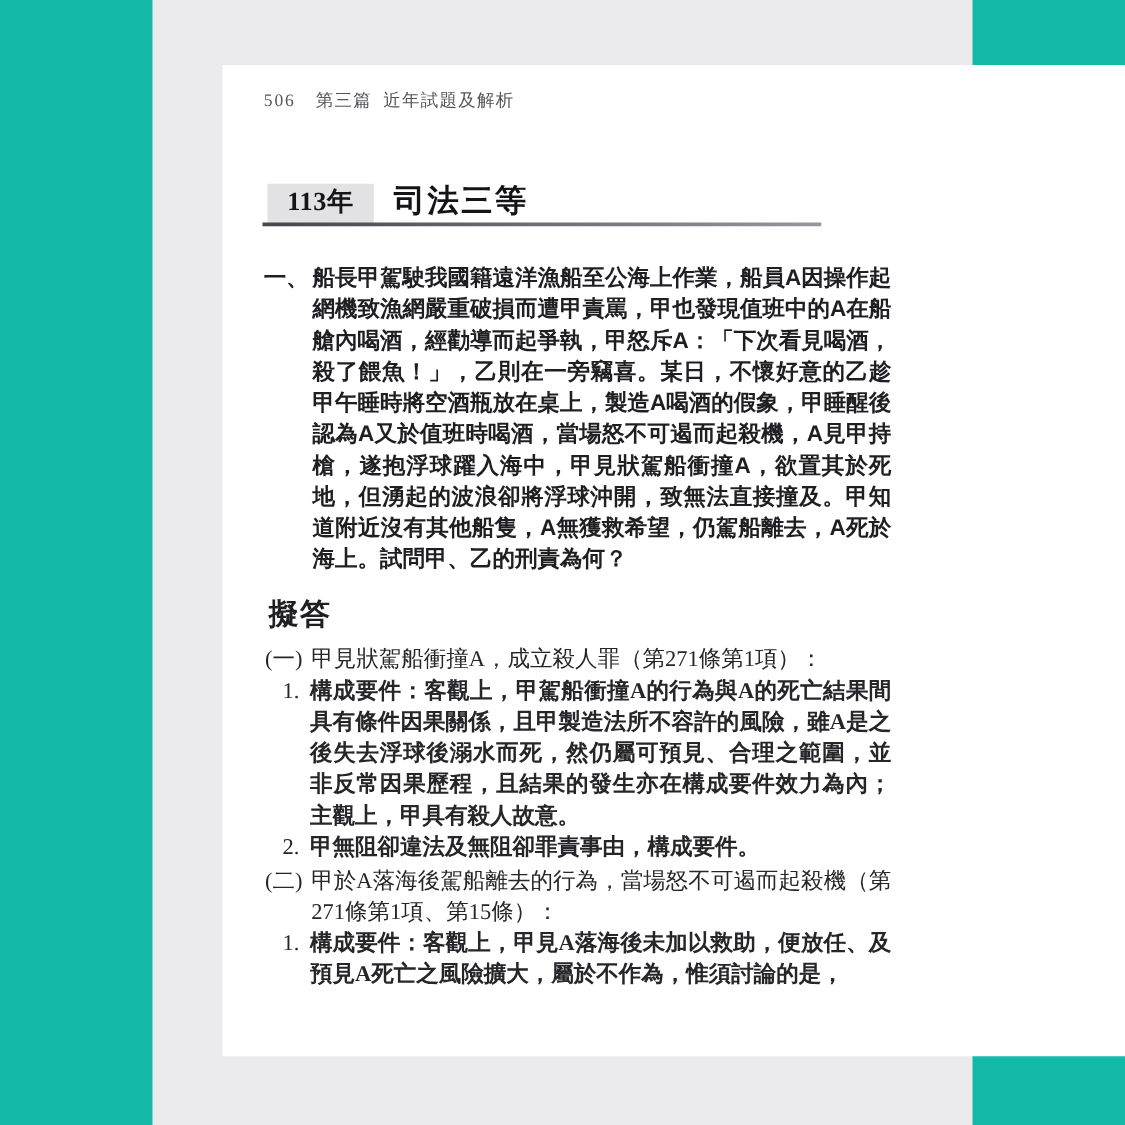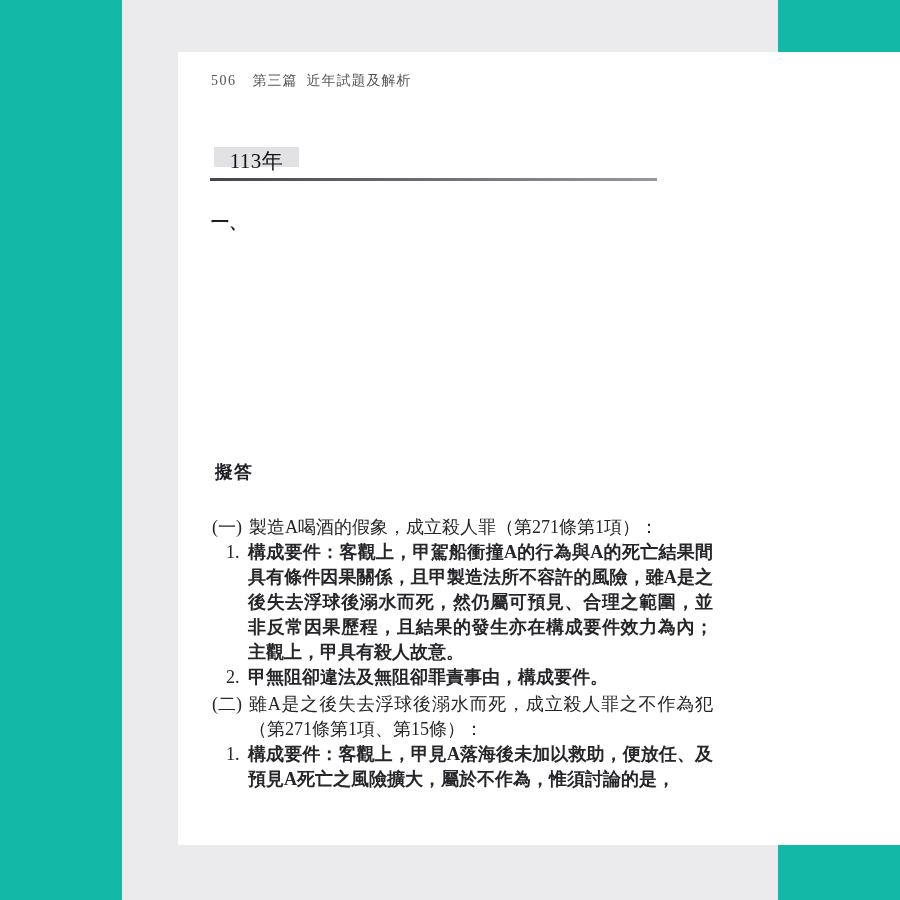--- a/index.html
+++ b/index.html
@@ -48,24 +48,24 @@
     white-space: nowrap;
   }
   .running-head .pgnum { margin-right: 16px; letter-spacing: 1.5px; }
   .running-head .part  { margin-right: 9px; }
   
   .year-badge {
     position: absolute;
     left: 36px;
     top: 95px;
     width: 85px;
-    height: 20px;
+    height: 34px;
     background: #e2e2e5;
     color: #141417;
-    font-weight: 400;
+    font-weight: 700;
     font-size: 21px;
     line-height: 29px;
     text-align: center;
     letter-spacing: 0.5px;
   }
   .exam-name {
     position: absolute;
     left: 137px;
     top: 92px;
     font-size: 25px;
@@ -103,23 +103,23 @@
     font-weight: 700;
     font-size: 18px;
     line-height: 25px;
     color: #1f1f23;
     text-align: justify;
   }
   
   .ma-heading {
     position: absolute;
     left: 37px;
-    top: 408px;
+    top: 423px;
     font-weight: 700;
-    font-size: 18px;
+    font-size: 24px;
     color: #1f1f23;
     letter-spacing: 1px;
   }
   .answer-item {
     position: absolute;
     width: 501px;
     font-size: 18px;
     line-height: 25px;
     color: #26262a;
   }
@@ -143,45 +143,47 @@
 
   <div class="backdrop"></div>
 
   <div class="page">
 
     <div class="running-head">
       <span class="pgnum">506</span><span class="part">第三篇</span><span>近年試題及解析</span>
     </div>
 
     <div class="year-badge">113年</div>
+    <div class="exam-name">司法三等</div>
     <div class="banner-rule"></div>
 
     <div class="q-marker">一、</div>
+    <div class="q-text">船長甲駕駛我國籍遠洋漁船至公海上作業，船員A因操作起網機致漁網嚴重破損而遭甲責罵，甲也發現值班中的A在船艙內喝酒，經勸導而起爭執，甲怒斥A：「下次看見喝酒，殺了餵魚！」，乙則在一旁竊喜。某日，不懷好意的乙趁甲午睡時將空酒瓶放在桌上，製造A喝酒的假象，甲睡醒後認為A又於值班時喝酒，當場怒不可遏而起殺機，A見甲持槍，遂抱浮球躍入海中，甲見狀駕船衝撞A，欲置其於死地，但湧起的波浪卻將浮球沖開，致無法直接撞及。甲知道附近沒有其他船隻，A無獲救希望，仍駕船離去，A死於海上。試問甲、乙的刑責為何？</div>
 
     <div class="ma-heading">擬答</div>
 
     <div class="answer-item answer-item-1">
       <div class="item-head">
         <span class="item-label">(一)</span>
-        <div class="item-title">製造A喝酒的假象，成立殺人罪（第271條第1項）：</div>
+        <div class="item-title">甲見狀駕船衝撞A，成立殺人罪（第271條第1項）：</div>
       </div>
       <div class="subitem">
         <span class="sub-num">1.</span>
         <div class="sub-text">構成要件：客觀上，甲駕船衝撞A的行為與A的死亡結果間具有條件因果關係，且甲製造法所不容許的風險，雖A是之後失去浮球後溺水而死，然仍屬可預見、合理之範圍，並非反常因果歷程，且結果的發生亦在構成要件效力為內；主觀上，甲具有殺人故意。</div>
       </div>
       <div class="subitem">
         <span class="sub-num">2.</span>
         <div class="sub-text">甲無阻卻違法及無阻卻罪責事由，構成要件。</div>
       </div>
     </div>
 
     <div class="answer-item answer-item-2">
       <div class="item-head">
         <span class="item-label">(二)</span>
-        <div class="item-title">雖A是之後失去浮球後溺水而死，成立殺人罪之不作為犯（第271條第1項、第15條）：</div>
+        <div class="item-title">甲於A落海後駕船離去的行為，當場怒不可遏而起殺機（第271條第1項、第15條）：</div>
       </div>
       <div class="subitem">
         <span class="sub-num">1.</span>
         <div class="sub-text">構成要件：客觀上，甲見A落海後未加以救助，便放任、及預見A死亡之風險擴大，屬於不作為，惟須討論的是，</div>
       </div>
     </div>
 
   </div>
 </div>
 

